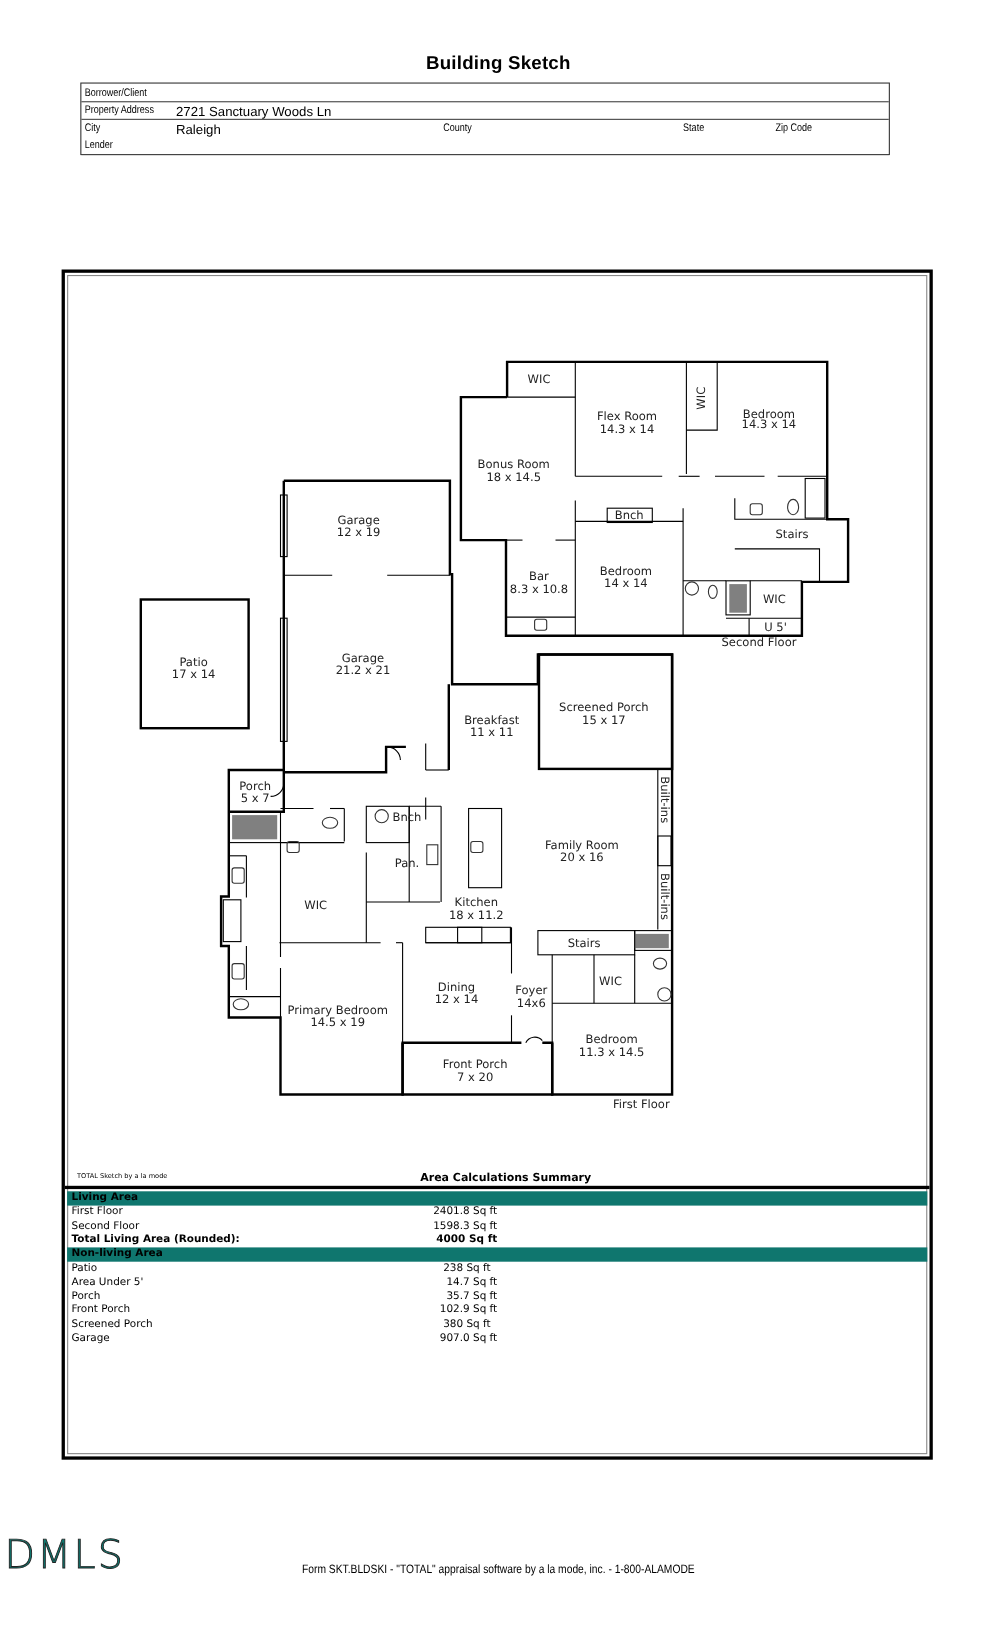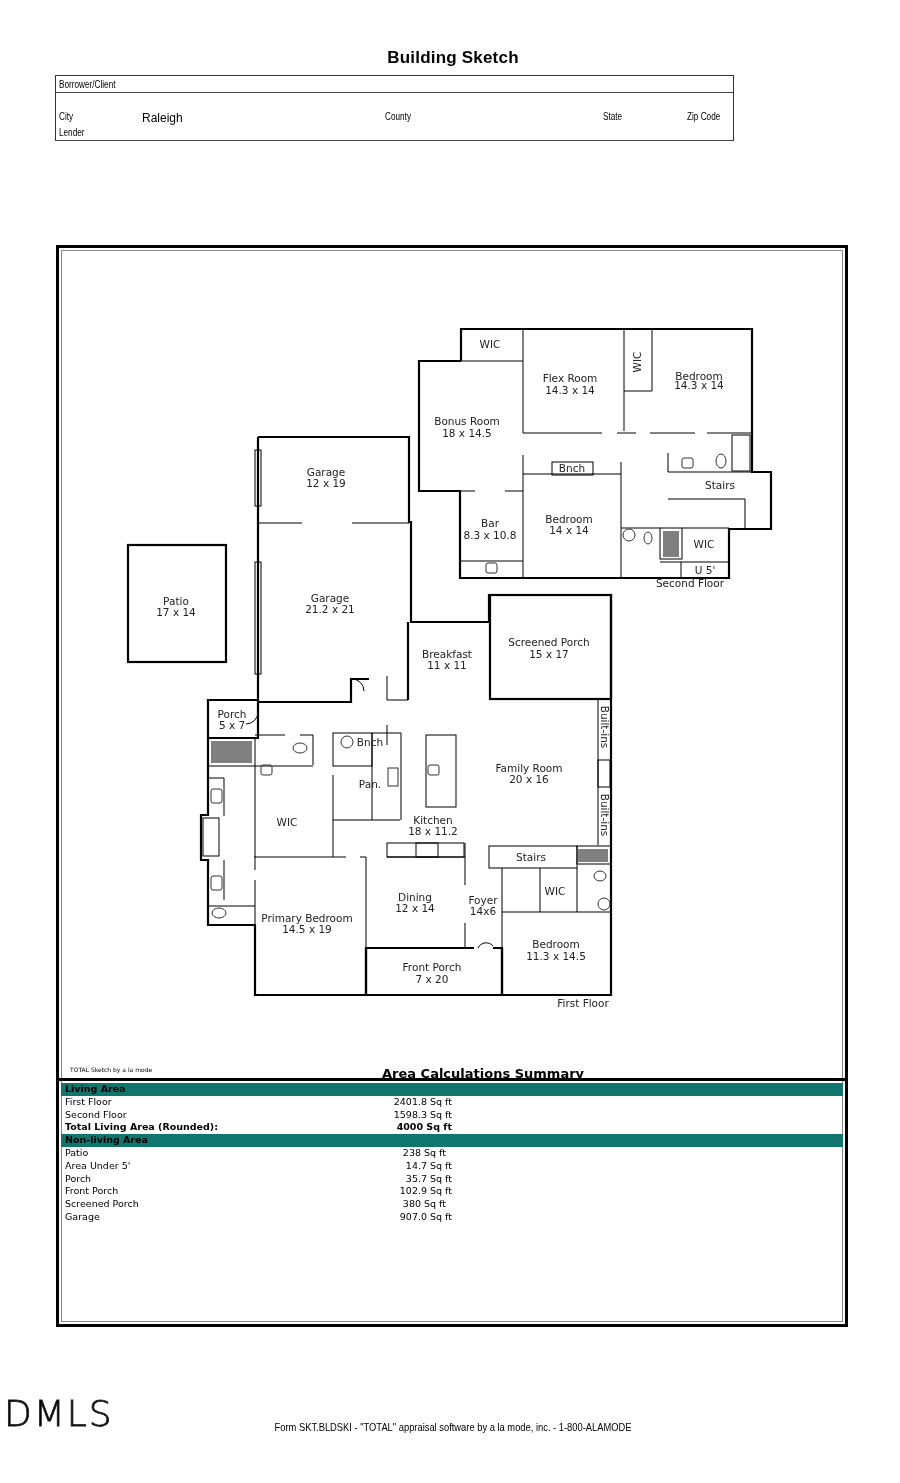--- a/index.html
+++ b/index.html
@@ -1,48 +1,52 @@
 <!DOCTYPE html>
 <html><head>
 <meta charset="utf-8">
 <style>
   html, body { margin: 0; padding: 0; background: #ffffff; }
   body { width: 900px; height: 1483px; position: relative; overflow: hidden; font-family: "Liberation Sans", sans-serif; color: #000; }
   .title { position: absolute; left: 0; width: 906px; top: 48px; text-align: center; font-family: "Liberation Sans", sans-serif; font-weight: bold; font-size: 17px; letter-spacing: 0.2px; }
-  .hdr-table { position: absolute; left: 55px; top: 75px; width: 679px; height: 66px; border: 1.5px solid #333; box-sizing: border-box; }
+  .hdr-table { position: absolute; left: 73px; top: 75px; width: 736px; height: 66px; border: 1.5px solid #333; box-sizing: border-box; }
   .hdr-row { position: absolute; left: 0; right: 0; height: 16px; border-bottom: 1px solid #444; font-family: "Liberation Sans", sans-serif; font-size: 10px; }
   .hdr-row:last-child { border-bottom: none; }
   .hdr-label { position: absolute; left: 3px; top: 3px; transform: scaleX(0.82); transform-origin: left; white-space: nowrap; }
   .hdr-value { position: absolute; left: 86px; top: 2px; font-size: 12px; white-space: nowrap; }
   .frame { position: absolute; left: 56px; top: 245px; width: 792px; height: 1082px; border: 3px solid #000; box-sizing: border-box; }
   .frame-inner { position: absolute; left: 2px; top: 2px; right: 2px; bottom: 2px; border: 1px solid #888; }
   svg.plan { position: absolute; left: 0; top: 0; }
   .plan text { font-family: "DejaVu Sans", sans-serif; font-size: 10.5px; fill: #222; }
   .sum-brand { position: absolute; left: 70px; top: 1066px; font-size: 6px; font-family: "DejaVu Sans", sans-serif; }
-  .sum-title { position: absolute; left: 382px; top: 1066px; font-size: 13px; font-weight: bold; font-family: "DejaVu Sans", sans-serif; }
+  .sum-title { position: absolute; left: 382px; top: 1066px; font-size: 10px; font-weight: bold; font-family: "DejaVu Sans", sans-serif; }
   .sum-rule { position: absolute; left: 59px; top: 1078px; width: 786px; height: 3px; background: #000; }
   .sum-table { position: absolute; left: 61px; top: 1083px; width: 782px; font-family: "DejaVu Sans", sans-serif; font-size: 9.5px; }
   .sum-row { position: relative; height: 12.8px; }
   .sum-row.section { background: #0f766e; font-weight: bold; }
   .sum-row.total { font-weight: bold; padding-left: 14px; }
   .sum-row .lbl { position: absolute; left: 4px; top: 0; white-space: nowrap; }
   .sum-row .val { position: absolute; right: 391px; top: 0; white-space: nowrap; }
-  .dmls { position: absolute; left: 4px; top: 1393px; font-family: "DejaVu Sans", sans-serif; font-weight: 100; font-size: 36px; letter-spacing: 2px; color: #000000; -webkit-text-stroke: 0.8px #222; }
+  .dmls { position: absolute; left: 4px; top: 1393px; font-family: "DejaVu Sans", sans-serif; font-weight: 100; font-size: 36px; letter-spacing: 2px; color: #0f766e; -webkit-text-stroke: 0.8px #222; }
   .footer { position: absolute; left: 0; width: 906px; top: 1421px; text-align: center; font-size: 11px; font-family: "Liberation Sans", sans-serif; }
   .footer span { display: inline-block; transform: scaleX(0.85); }
 </style>
 </head>
 <body>
 
 <div class="title">Building Sketch</div>
 
 <div class="hdr-table">
   <div class="hdr-row" style="top:0">
     <span class="hdr-label">Borrower/Client</span>
     <span class="hdr-value"></span>
+  </div>
+  <div class="hdr-row" style="top:16px">
+    <span class="hdr-label">Property Address</span>
+    <span class="hdr-value">2721 Sanctuary Woods Ln</span>
   </div>
   <div class="hdr-row" style="top:48px">
     <span class="hdr-label">Lender</span>
     <span class="hdr-value"></span>
   </div>
   <div class="hdr-row" style="top:32px">
     <span class="hdr-label">City</span>
     <span class="hdr-value" style="top:3px">Raleigh</span>
     <span class="hdr-label" style="left:329px">County</span>
     <span class="hdr-label" style="left:547px">State</span>

